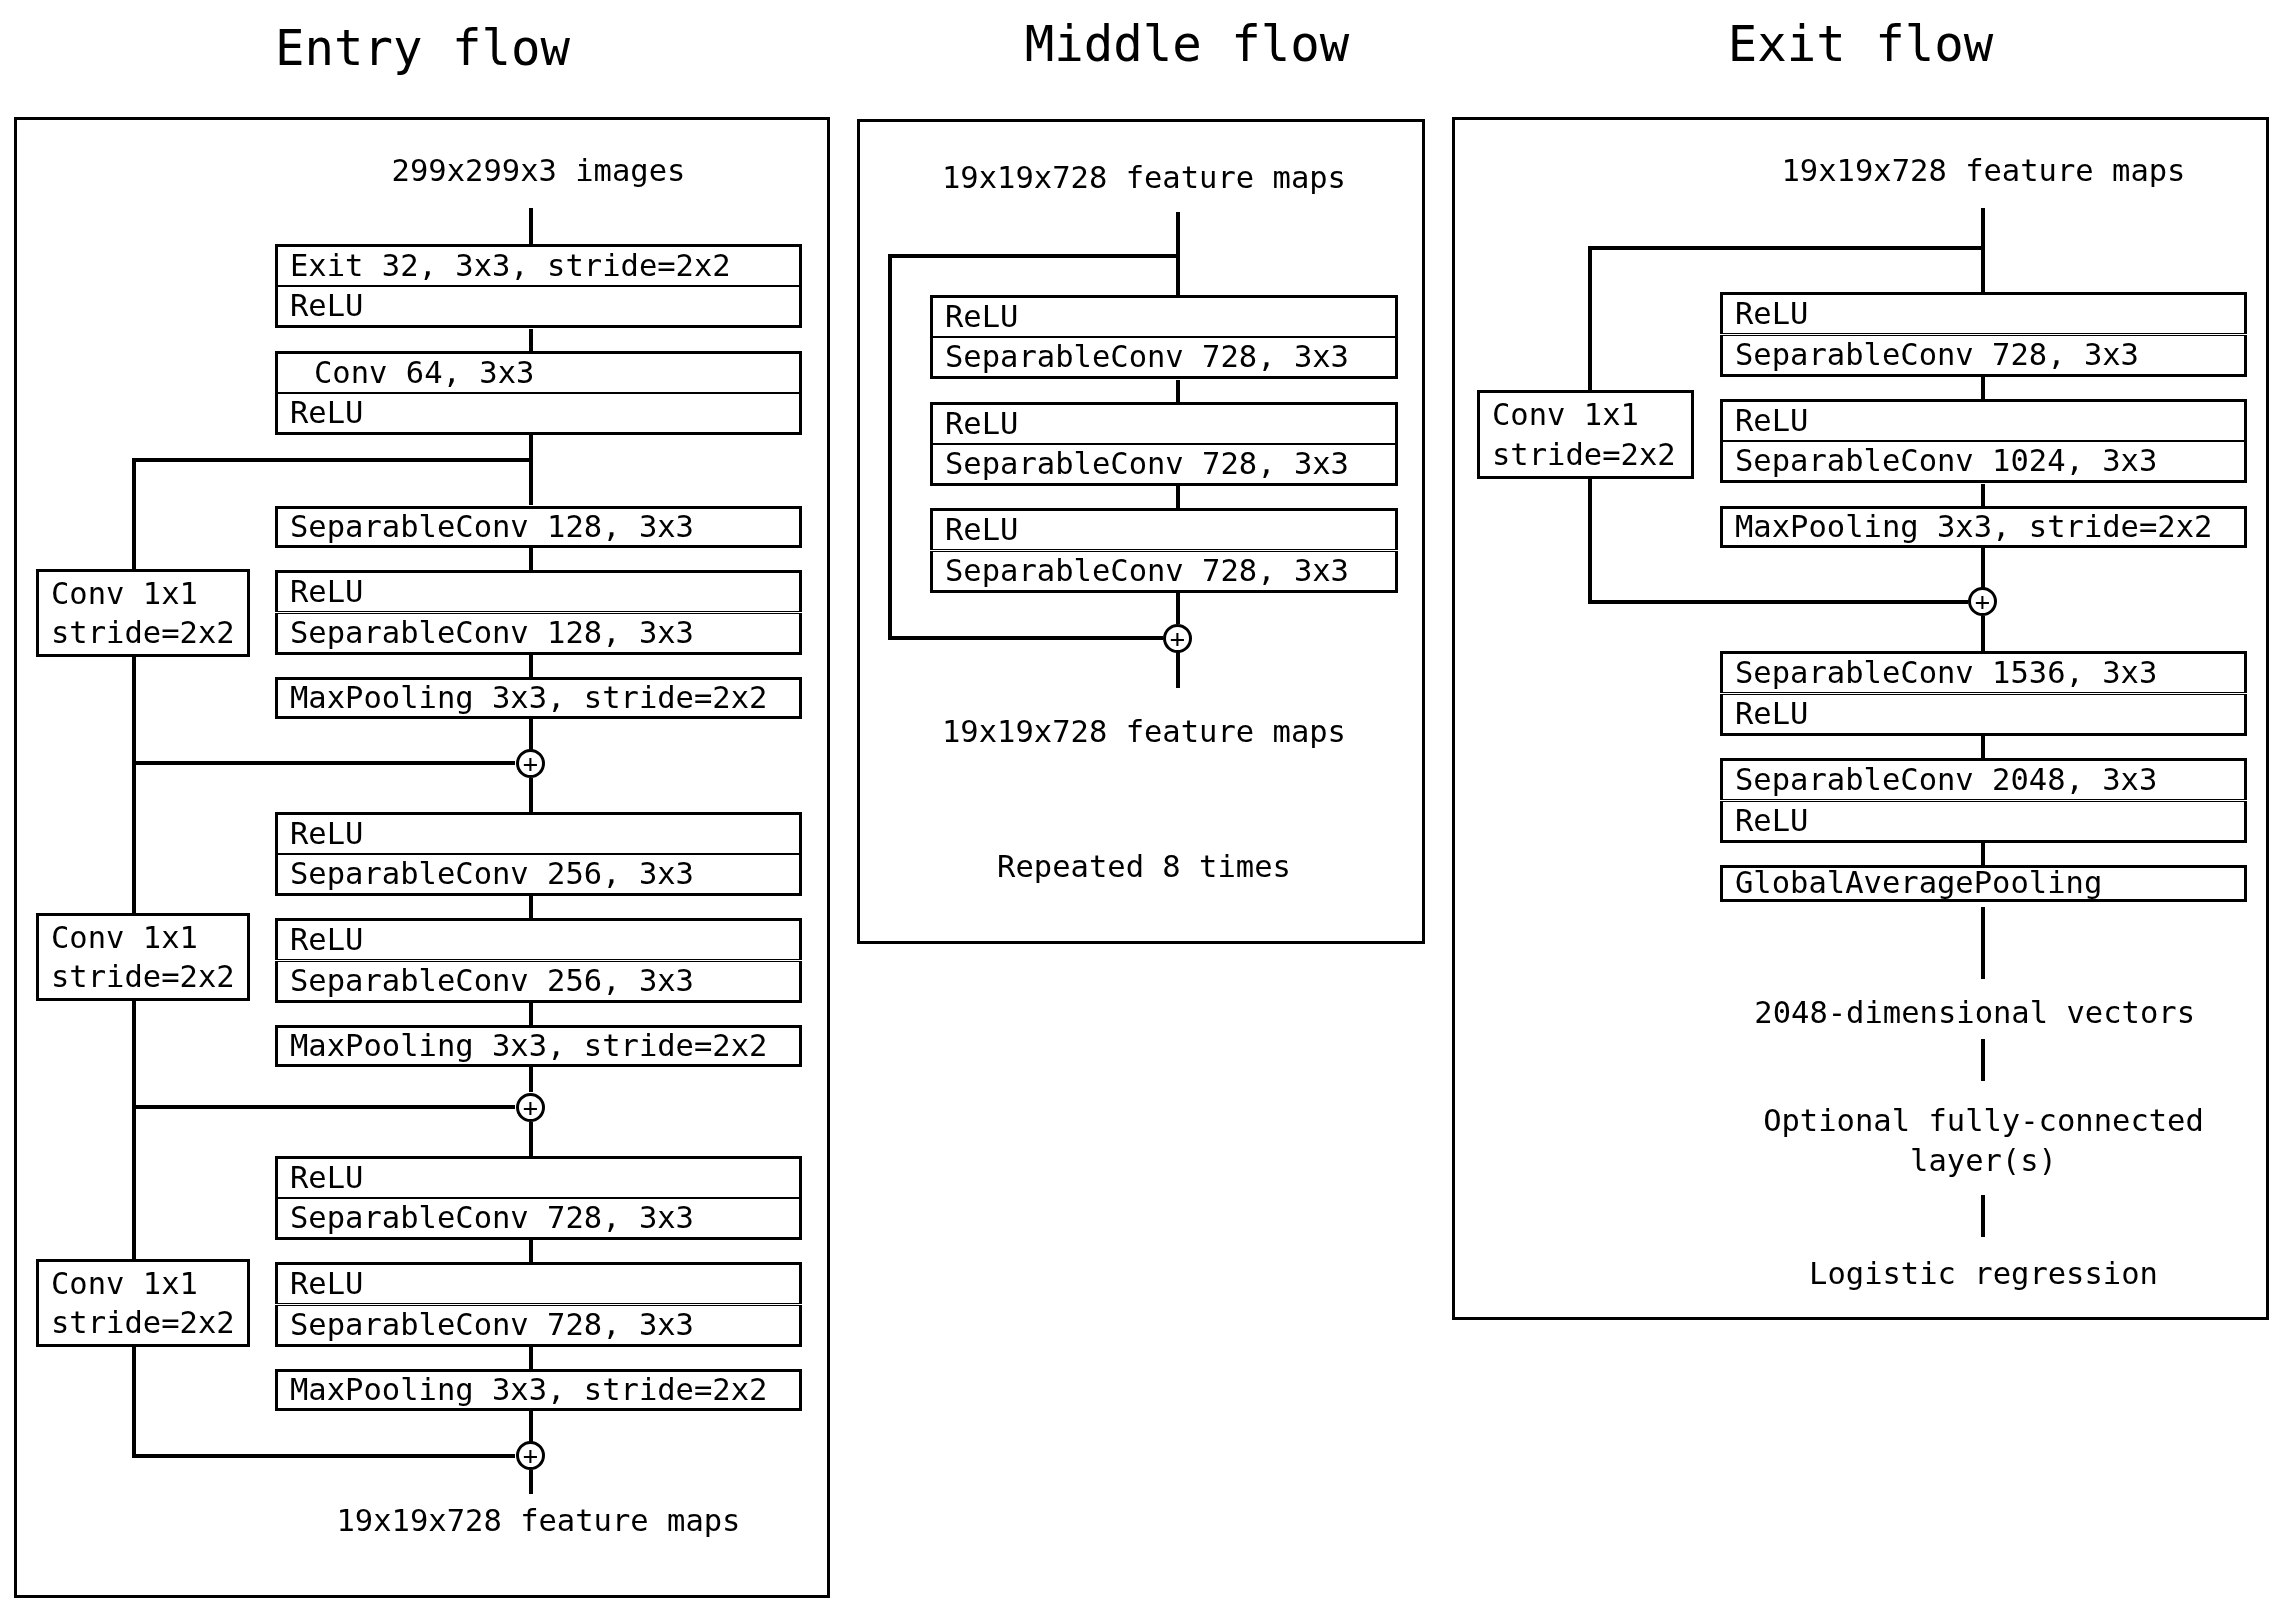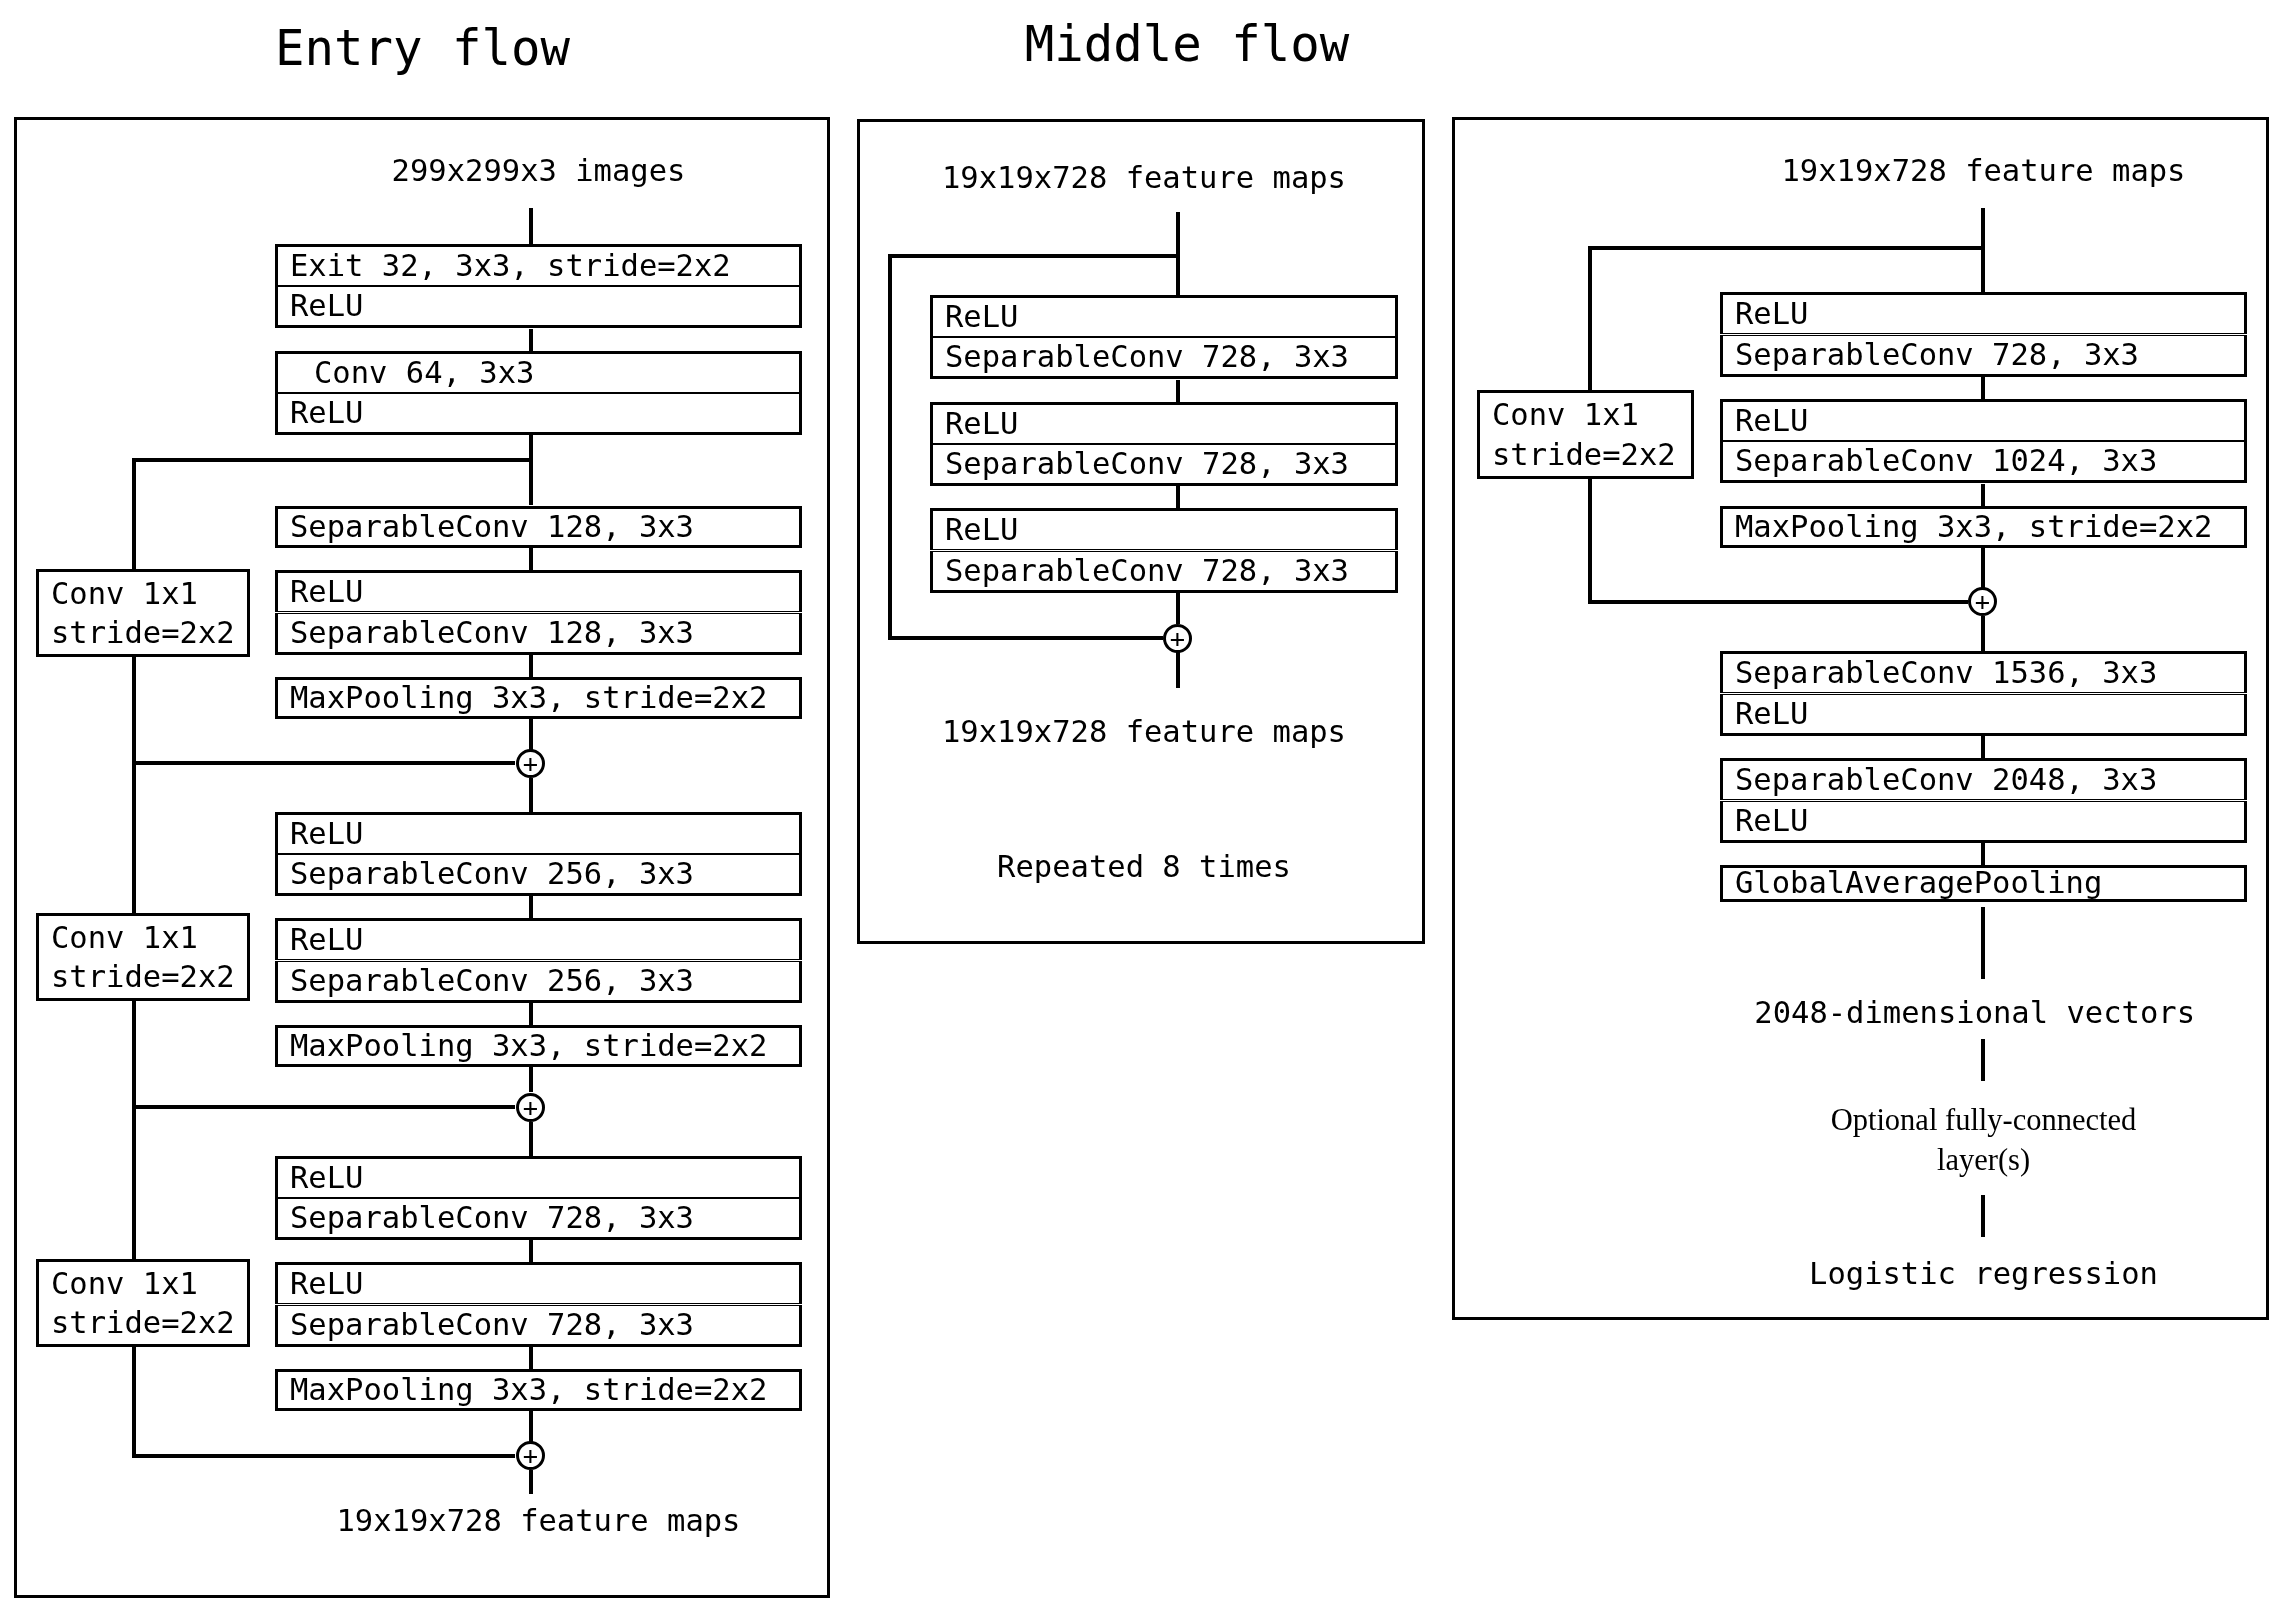--- a/index.html
+++ b/index.html
@@ -206,20 +206,21 @@
 
   <div class="plus" style="left:1163px; top:624px;">
     <span>+</span>
   </div>
   <div class="wire" style="left:1176px; top:652px; width:4.2px; height:36px;"></div>
 
   <div class="note" style="left:890px; top:712px; width:508px;">19x19x728 feature maps</div>
 
   <div class="note" style="left:890px; top:847px; width:508px;">Repeated 8 times</div>
 
+  <div class="flow-title" style="left:1452px; top:20.3px; width:817px;">Exit flow</div>
   <div class="panel" style="left:1452px; top:117px; width:817px; height:1203px;"></div>
 
   <div class="note" style="left:1720px; top:151px; width:527px;">19x19x728 feature maps</div>
 
   <div class="wire" style="left:1981px; top:208px; width:4.2px; height:85px;"></div>
 
   <div class="wire" style="left:1588px; top:246px; width:397px; height:4.2px;"></div>
   <div class="wire" style="left:1588px; top:246px; width:4.2px; height:144px;"></div>
 
   <div class="skip-box" style="left:1477px; top:390px; width:217px; height:89px;">
@@ -253,21 +254,21 @@
   <div class="op-box stacked-bot" style="left:1720px; top:801px; width:527px; height:42px;">ReLU</div>
   <div class="wire" style="left:1981px; top:843px; width:4.2px; height:22px;"></div>
 
   <div class="op-box" style="left:1720px; top:865px; width:527px; height:37px;">GlobalAveragePooling</div>
   <div class="wire" style="left:1981px; top:907px; width:4.2px; height:72px;"></div>
 
   <div class="note" style="left:1668px; top:993px; width:527px;text-align:right;">2048-dimensional vectors</div>
 
   <div class="wire" style="left:1981px; top:1039px; width:4.2px; height:42px;"></div>
 
-  <div class="note wrap" style="left:1720px; top:1101px; width:527px;font-family:Liberation Serif, serif;">
+  <div class="note wrap" style="left:1720px; top:1101px; width:527px;">
     <div>Optional fully-connected</div>
     <div>layer(s)</div>
   </div>
 
   <div class="wire" style="left:1981px; top:1195px; width:4.2px; height:42px;"></div>
 
   <div class="note" style="left:1720px; top:1254px; width:527px;">Logistic regression</div>
 
 </div>
 

